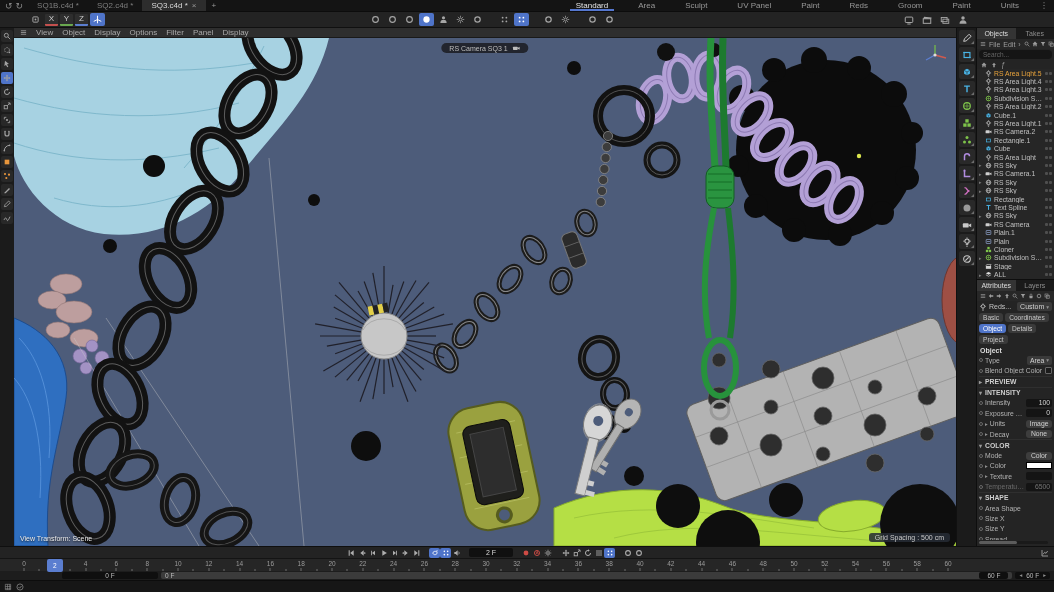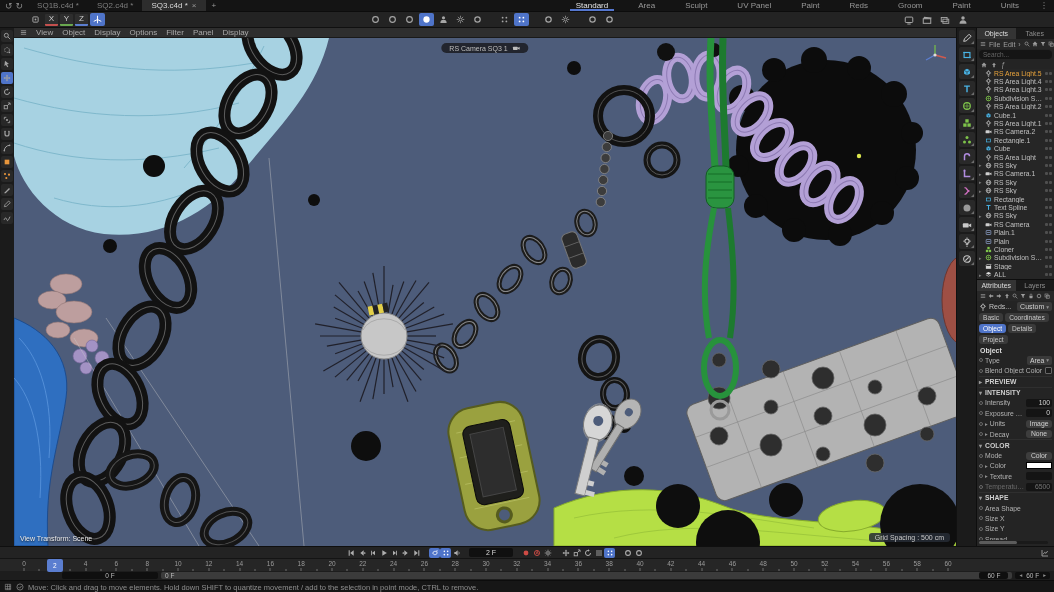--- a/index.html
+++ b/index.html
@@ -1593,16 +1593,15 @@
         <svg width="8" height="8" viewBox="0 0 12 12">
           <path d="M2 2h8v8H2zM2 5.3h8M2 8.6h8M5.3 2v8M8.6 2v8" fill="none" stroke="currentColor" stroke-width=".9"></path>
         </svg>
       </span>
     <span class="icon" id="status-check-icon">
         <svg width="8" height="8" viewBox="0 0 12 12">
           <circle cx="6" cy="6" r="4.6" fill="none" stroke="currentColor" stroke-width="1.1"></circle>
           <path d="M3.8 6.2l1.6 1.6 3-3.4" fill="none" stroke="currentColor" stroke-width="1.2"></path>
         </svg>
       </span>
-    <span>Move: Click and drag to move elements. Hold down SHIFT to quantize movement / add to the selection in point mode, CTRL to remove.</span>
   </div>
 
 </div>
 
 </body></html>

